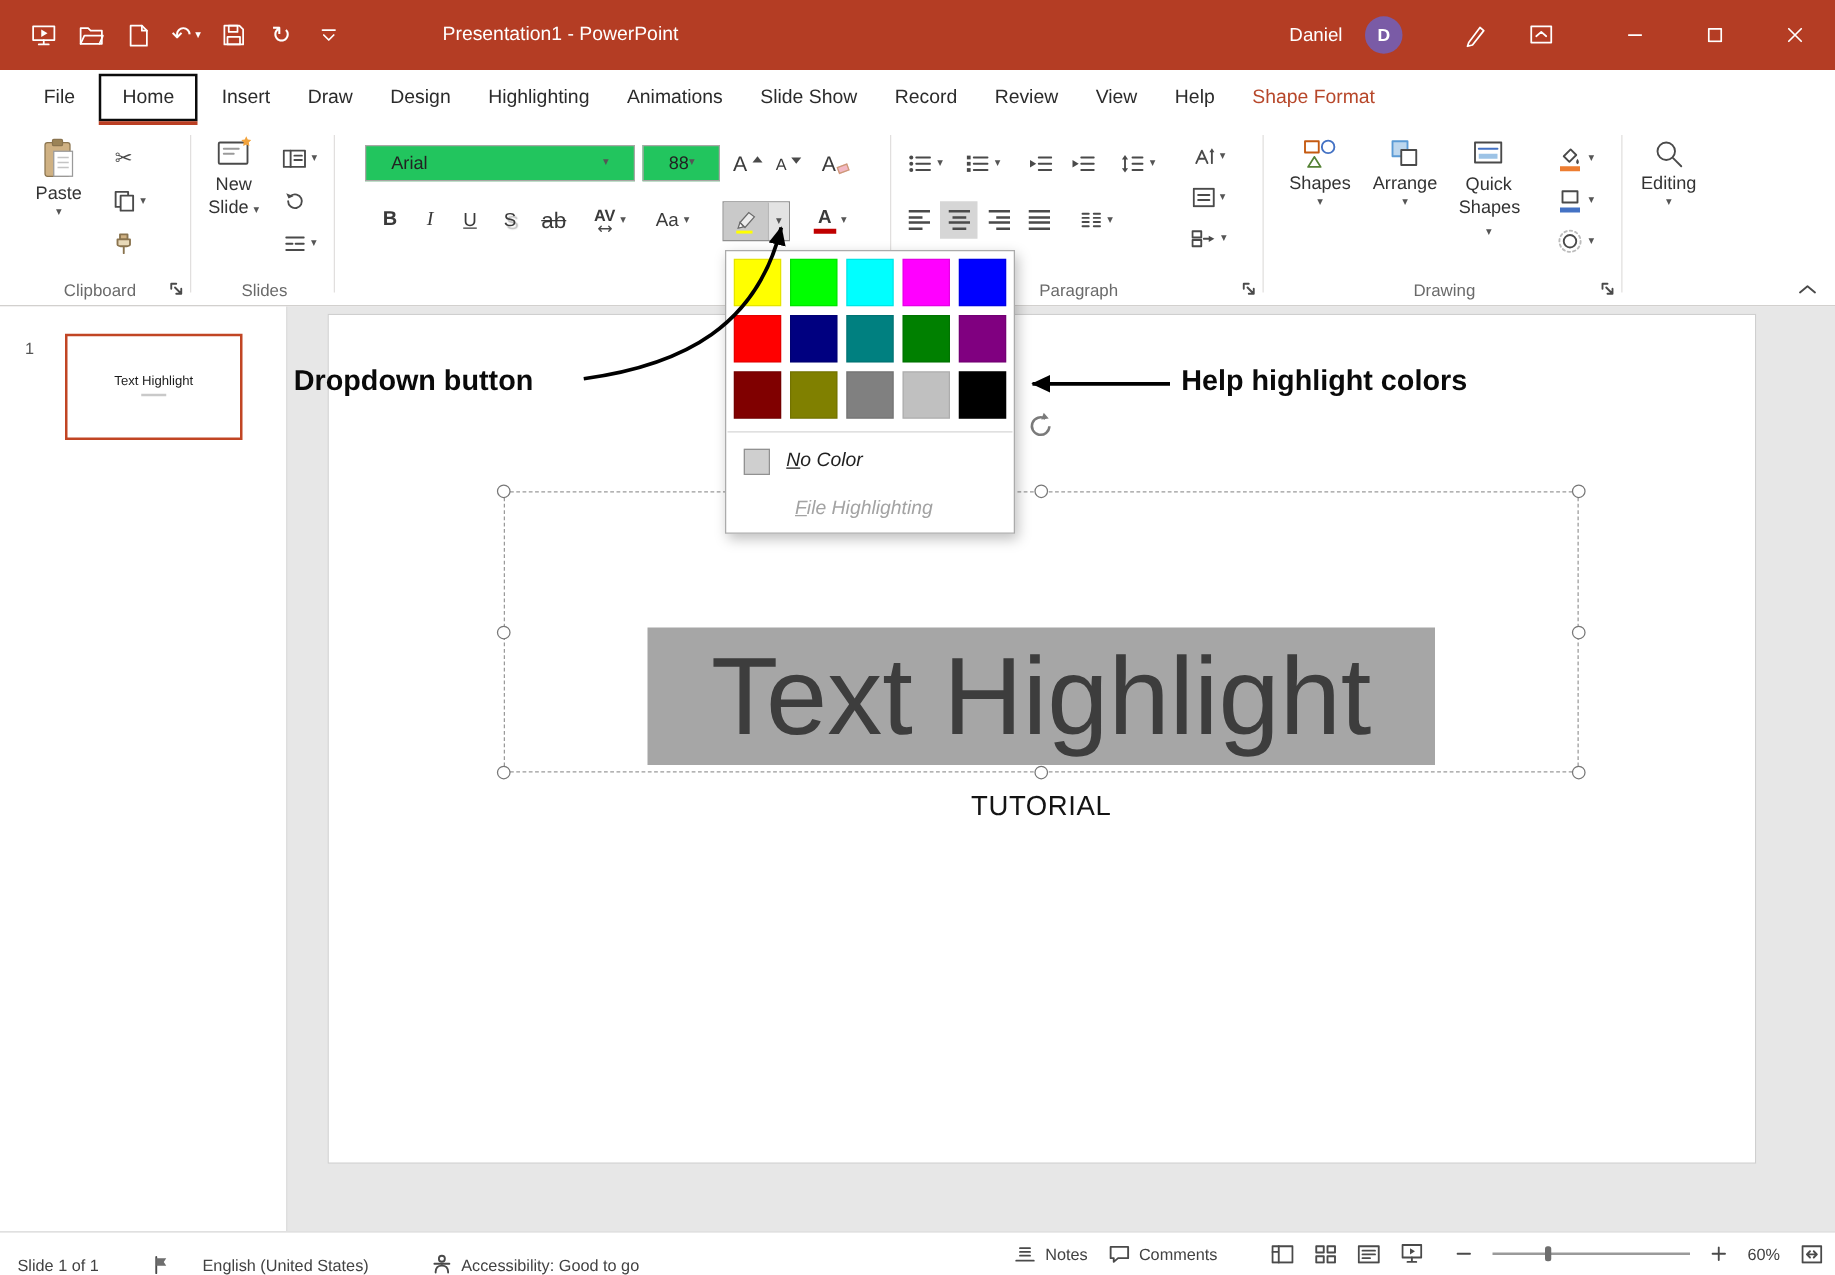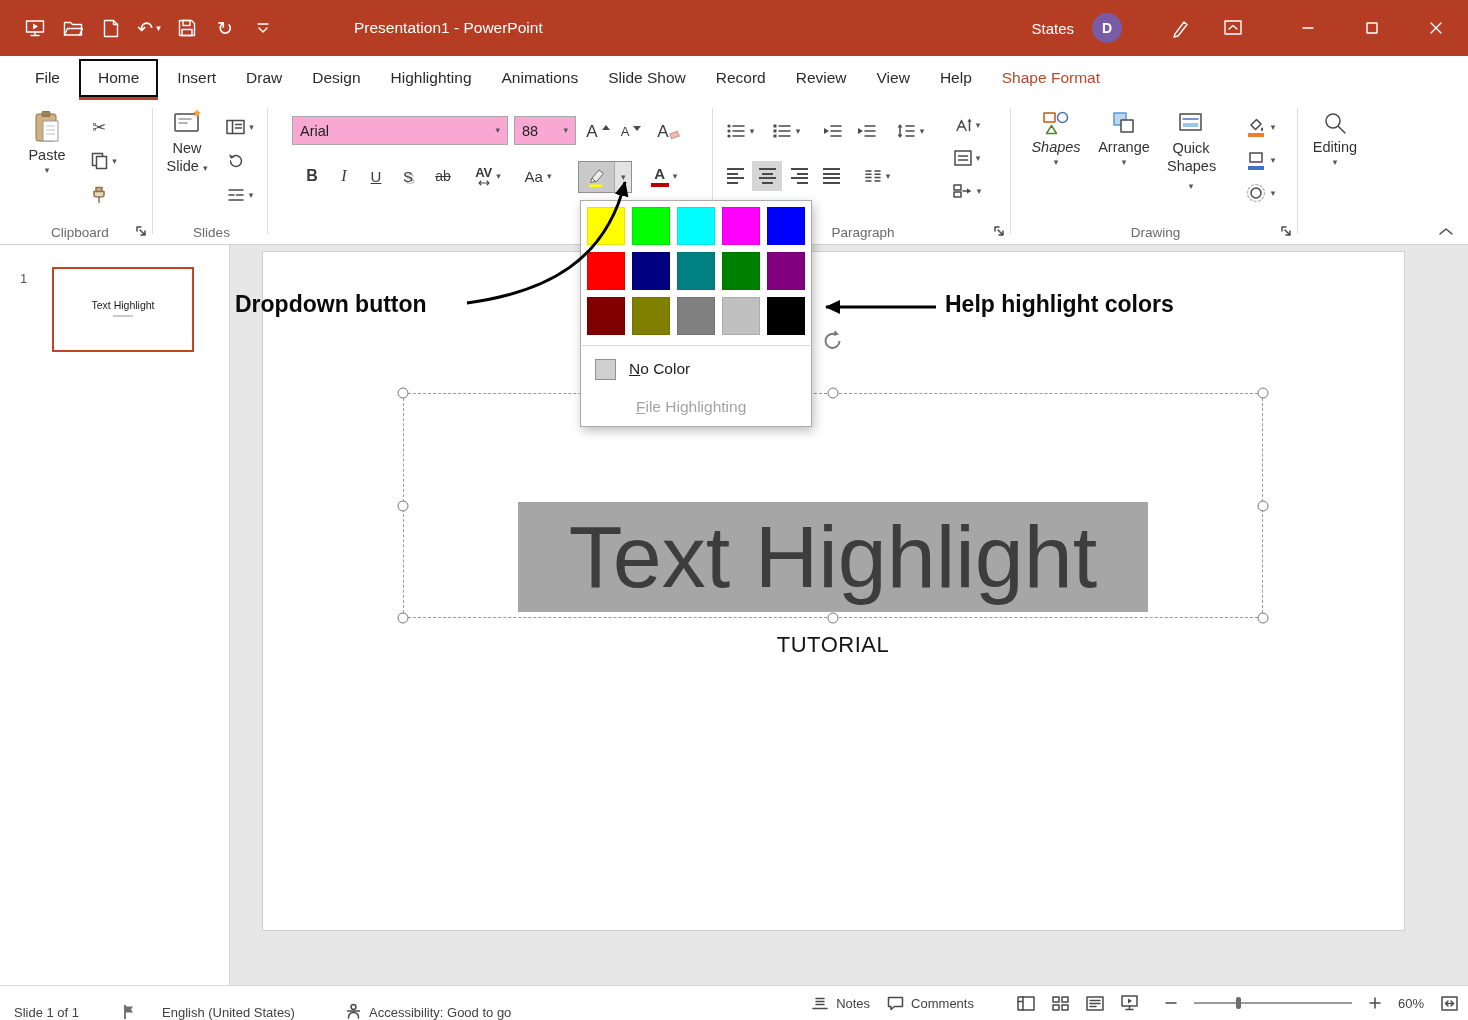--- a/index.html
+++ b/index.html
@@ -39,27 +39,27 @@
 
   
   .ribbon{position:absolute;top:100px;left:0;width:1468px;height:145px;background:#fff;border-bottom:1px solid #d2d0ce;z-index:10;}
   .grp{position:absolute;top:0;height:145px;}
   .grp-label{position:absolute;bottom:5px;left:0;right:0;text-align:center;font-size:13.5px;color:#6a6a6a;}
   .gsep{position:absolute;top:8px;bottom:10px;width:1px;background:#e1dfde;}
   .launcher{position:absolute;right:3px;bottom:6px;width:16px;height:16px;display:flex;align-items:center;justify-content:center;}
   .bigbtn{position:absolute;display:flex;flex-direction:column;align-items:center;gap:3px;font-size:14.5px;color:#333;}
   .lblwrap{text-align:center;line-height:1.25;}
   .mbtn{position:absolute;display:flex;align-items:center;justify-content:center;gap:4px;height:30px;color:#3a3a3a;}
-  .combo{position:absolute;height:29px;border:1px solid #a9a7a5;background:#f9a8d4;display:flex;align-items:center;justify-content:space-between;padding:0 7px;font-size:14.5px;color:#222;}
+  .combo{position:absolute;height:29px;border:1px solid #a9a7a5;background:#22c55e;display:flex;align-items:center;justify-content:space-between;padding:0 20px;font-size:14.5px;color:#222;}
   .pressed{background:#d6d6d6;}
   .fB{font-weight:bold;font-size:16px;}
   .fI{font-style:italic;font-family:"Liberation Serif",serif;font-size:16px;}
   .fU{text-decoration:underline;font-size:15px;}
   .fS{font-size:15px;text-shadow:2px 2px 1px #b4b4b4;}
-  .fstrike{text-decoration:line-through;font-size:14px;}
+  .fstrike{text-decoration:line-through;font-size:18px;}
   .fA{font-size:15px;font-weight:bold;line-height:1;}
   .colorbar{width:18px;height:4px;background:#c00000;margin-top:2px;}
   .acol{display:flex;flex-direction:column;align-items:center;}
   .tri-up{width:0;height:0;border-left:4px solid transparent;border-right:4px solid transparent;border-bottom:5px solid #4a4a4a;}
   .tri-dn{width:0;height:0;border-left:4px solid transparent;border-right:4px solid transparent;border-top:5px solid #4a4a4a;}
   .eraser{width:9px;height:6px;background:#f3b8c4;border:1px solid #c97;transform:rotate(-20deg);margin-left:-3px;margin-top:8px;}
   .avic{display:flex;flex-direction:column;align-items:center;font-size:13px;line-height:1;font-weight:bold;gap:1px;}
   .hlbtn{position:absolute;top:61px;height:32px;display:flex;border:1px solid #8f8f8f;}
   .hlbtn .cell-ico{width:36px;display:flex;align-items:center;justify-content:center;background:#c9c9c9;}
   .hlbtn .cell-ch{width:17px;display:flex;align-items:center;justify-content:center;background:#e3e3e3;border-left:1px solid #a9a9a9;}
@@ -88,21 +88,21 @@
 
   
   .hl-menu{position:absolute;left:580px;top:200px;width:232px;background:#fff;border:1px solid #ababab;
     box-shadow:2px 4px 10px rgba(0,0,0,.25);z-index:40;font-size:15.5px;}
   .swgrid{display:grid;grid-template-columns:repeat(5,38px);gap:7px;padding:6px;}
   .swatch{width:38px;height:38px;outline:1px solid rgba(0,0,0,.10);outline-offset:-1px;}
   .menu-div{border-top:1px solid #d6d6d6;margin:4px 1px;}
   .mi{display:flex;align-items:center;height:38px;padding-left:14px;gap:13px;color:#1f1f1f;}
   .sw-none{width:21px;height:21px;background:#cfcfcf;border:1px solid #919191;}
   .mi-stop{height:38px;display:flex;align-items:center;padding-left:55px;color:#a3a3a3;}
-  .ulf{display:block;}
+  .ulf{display:block;font-style:italic;}
   .ulf::first-letter{text-decoration:underline;}
 
   
   .ann{position:absolute;z-index:60;font-size:23px;font-weight:bold;color:#0a0a0a;white-space:nowrap;}
   .arrows{position:absolute;left:0;top:0;z-index:55;pointer-events:none;}
 
   
   .statusbar{position:absolute;left:0;top:985px;width:1468px;height:35px;background:#fff;border-top:1px solid #d6d6d6;
     font-size:13px;color:#424242;z-index:20;}
   .sb-item{position:absolute;top:0;height:34px;display:flex;align-items:flex-end;gap:8px;white-space:nowrap;}
@@ -154,21 +154,21 @@
           <path d="M2 2 h10"></path>
           <path d="M3 6 l4 4 4-4"></path>
         </svg>
     </button>
   </div>
 
   <div class="win-title">Presentation1 - PowerPoint</div>
 
 
   <div class="tb-right">
-    <span class="user-name">States</span>
+    <span class="user-name">Daniel</span>
     <div class="avatar">
       <span>D</span>
     </div>
     <button class="tbtn">
       <svg class="w" width="20" height="20" viewBox="0 0 20 20">
           <path d="M4 16 L13 4 l3 2.5 L7 18 l-4 1z"></path>
         </svg>
     </button>
     <button class="tbtn">
       <svg class="w" width="20" height="18" viewBox="0 0 20 18">
@@ -477,21 +477,21 @@
     <div class="grp-label">Paragraph</div>
     <button class="launcher">
       <svg class="ic" width="12" height="12" viewBox="0 0 12 12">
           <path d="M2 2 h4 M2 2 v4 M5 5 l5 5 M10 6 v4 h-4"></path>
         </svg>
     </button>
   </div>
   <div class="gsep" style="left:1010px;"></div>
 
   <div class="grp" style="left:1014px;width:283px;">
-    <button class="bigbtn" style="left:12px;top:10px;width:60px;font-style:italic;">
+    <button class="bigbtn" style="left:12px;top:10px;width:60px;">
       <svg class="ic" width="26" height="26" viewBox="0 0 26 26">
           <rect x="1" y="3" width="11" height="9" style="stroke:#c55a11"></rect>
           <circle cx="19.5" cy="7.5" r="5" style="stroke:#4472c4"></circle>
           <path d="M8.5 15.5 l5 8 h-10 z" style="stroke:#548235"></path>
         </svg>
       <span>Shapes</span>
       <span class="chev">▾</span>
     </button>
     <button class="bigbtn" style="left:80px;top:10px;width:60px;">
       <svg class="ic" width="24" height="26" viewBox="0 0 24 26">

